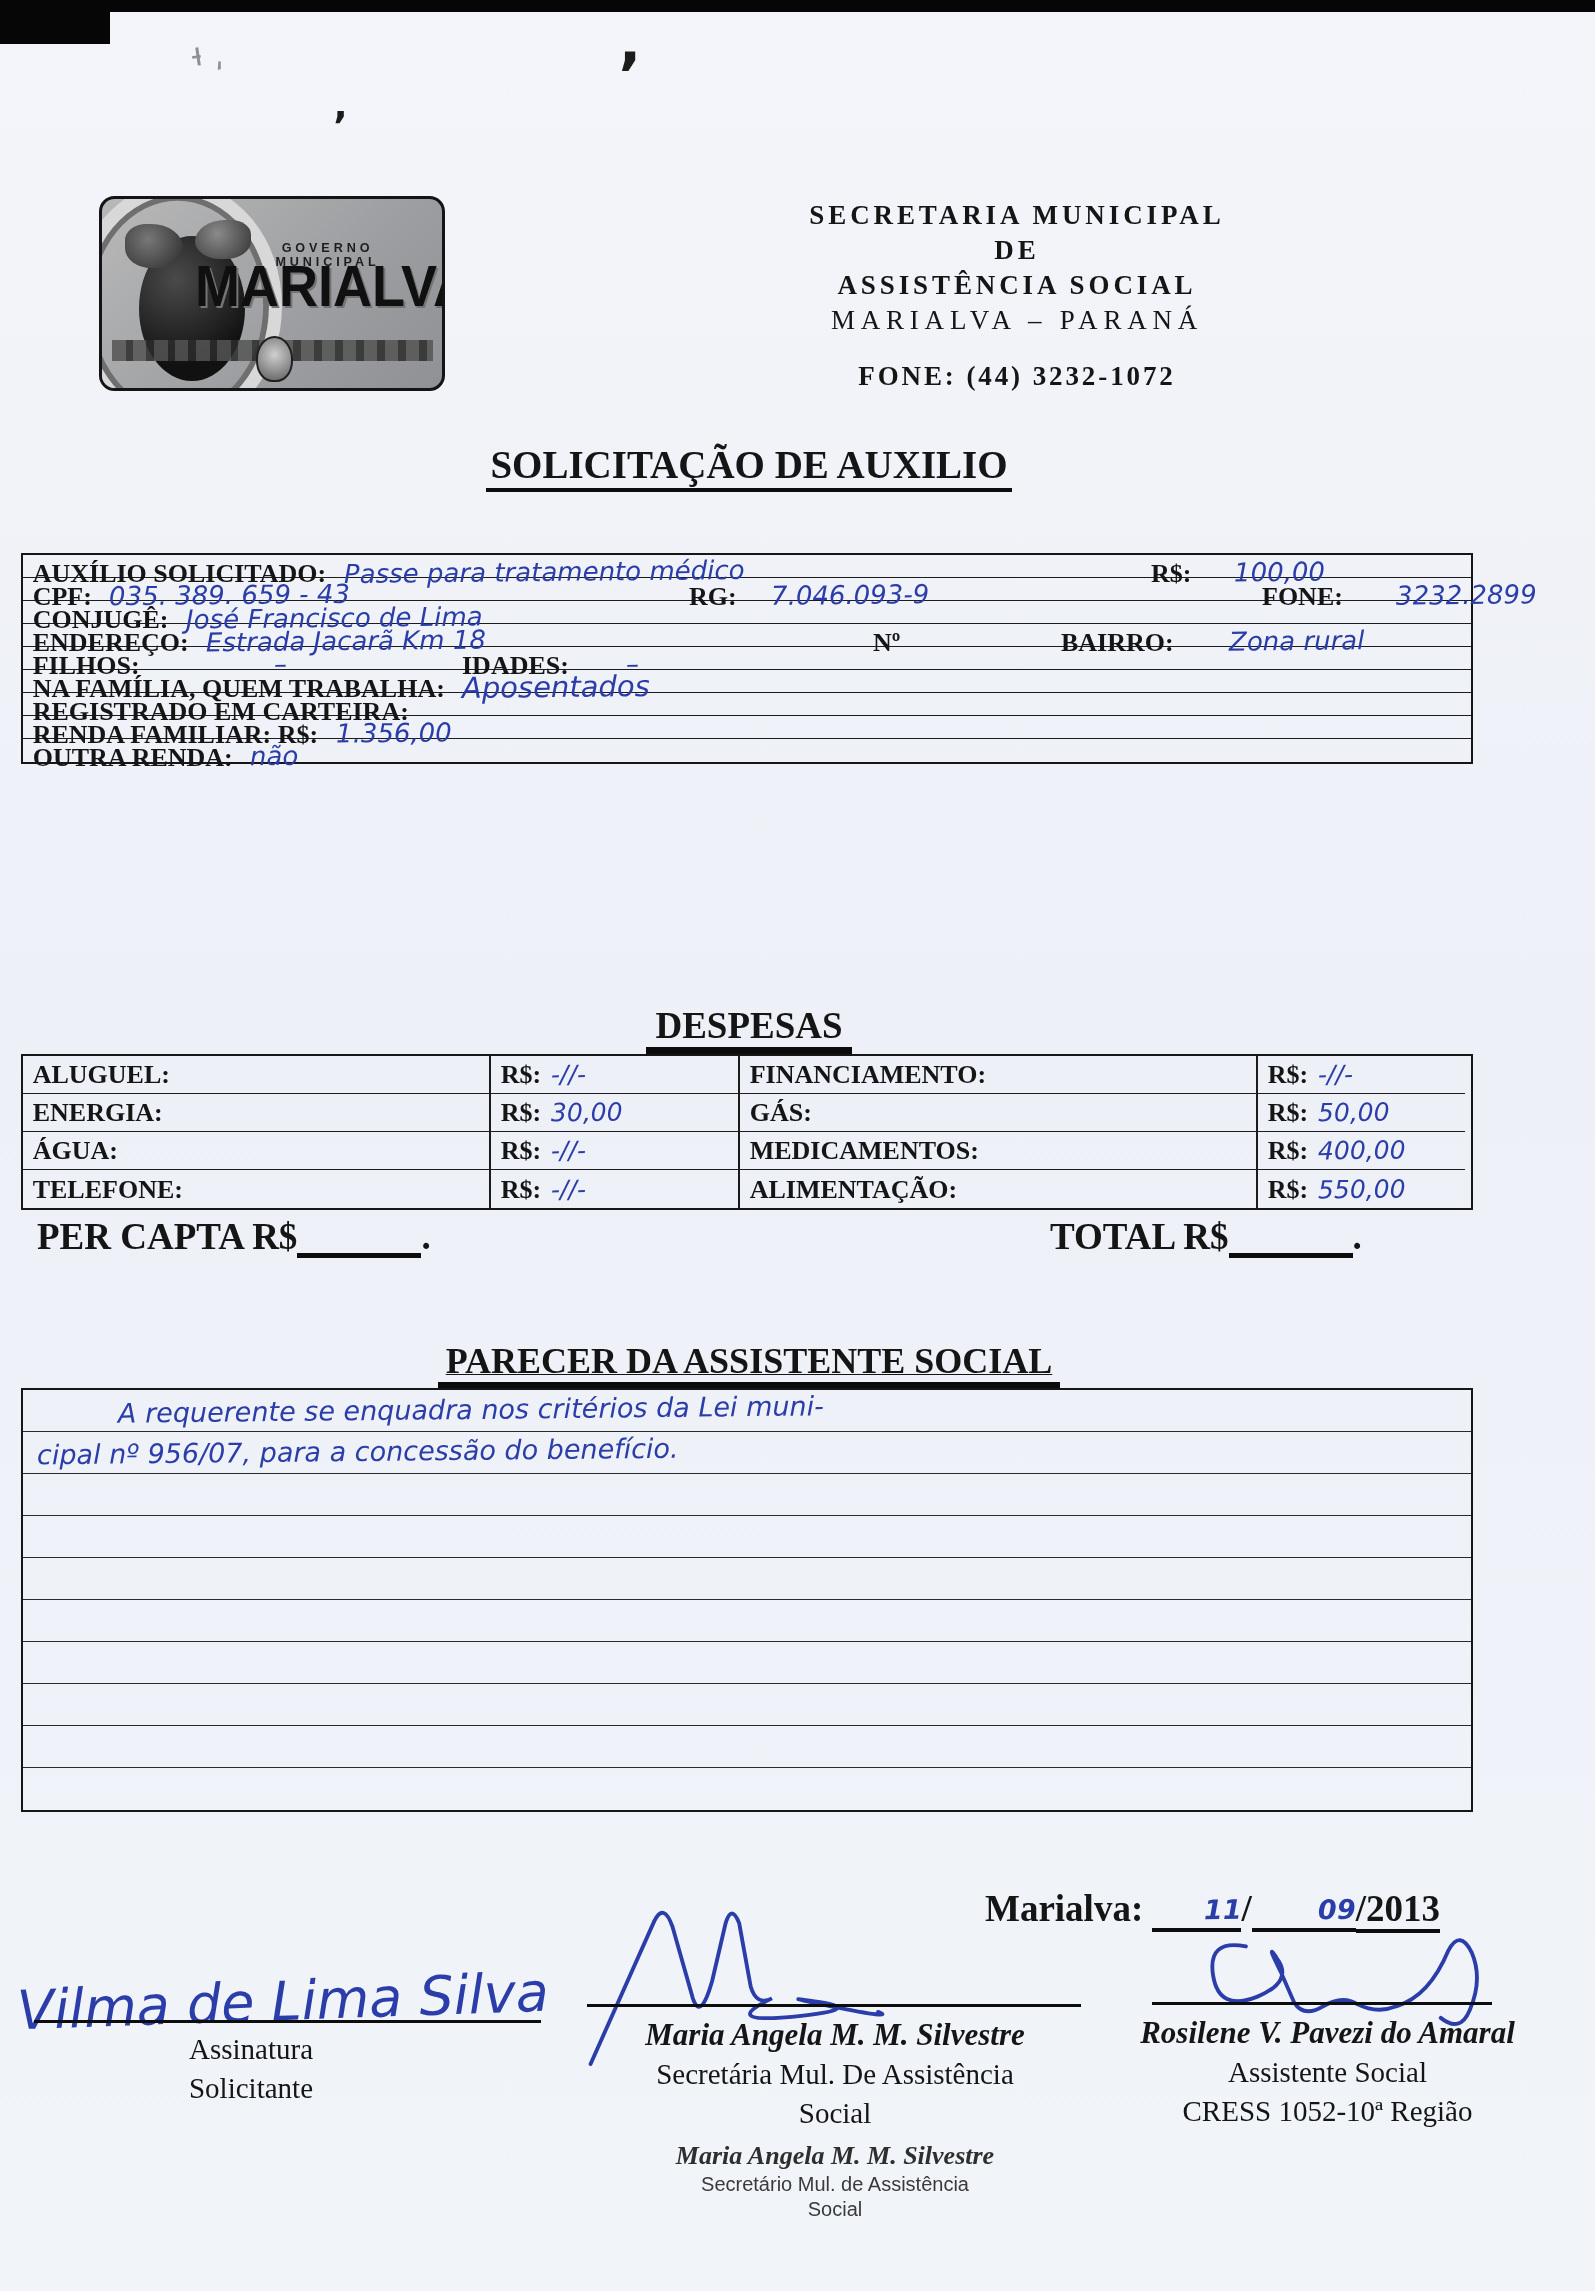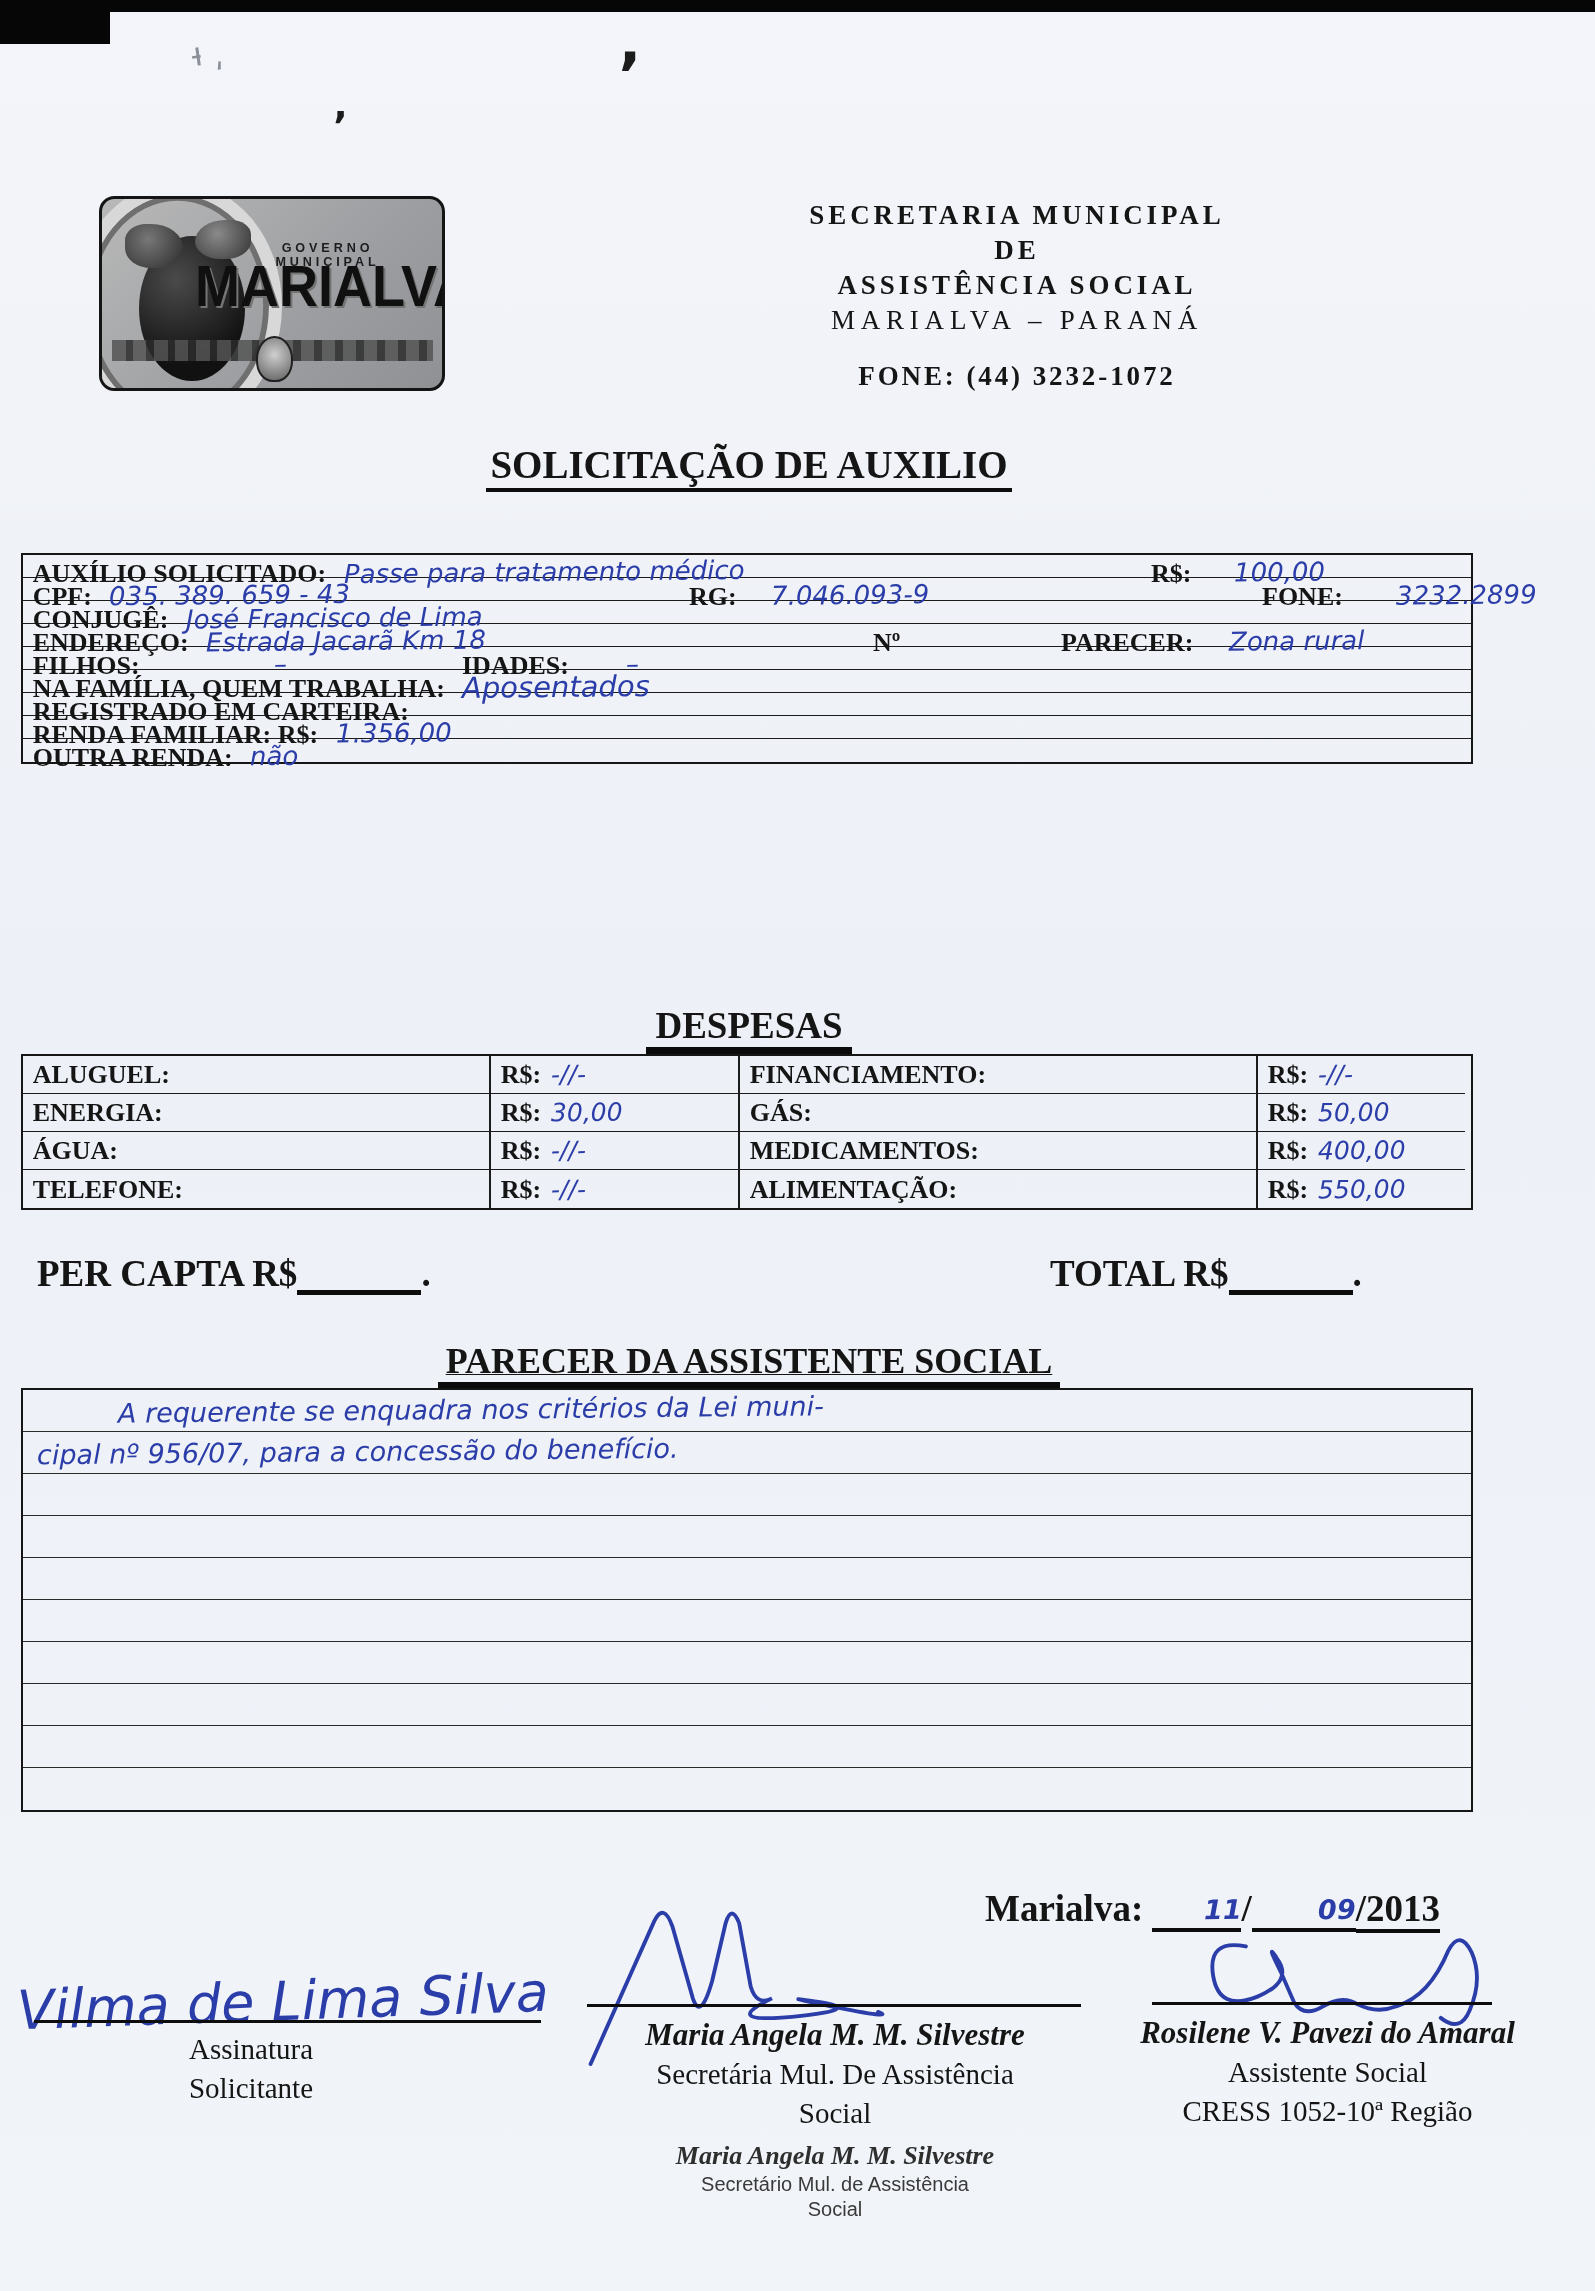--- a/index.html
+++ b/index.html
@@ -66,21 +66,21 @@
   .dtable{position:absolute;left:21px;top:1054px;width:1448px;border:2.9px solid #161616;
     display:grid;grid-template-columns:466px 249px 518px 209px;}
   .dcell{height:38px;border-bottom:1.9px solid #1c1c1c;box-sizing:border-box;padding-left:9.7px;
     display:flex;align-items:center;gap:9.7px;}
   .dcell.rs{border-left:2.9px solid #1c1c1c;}
   .dcell.mid{border-left:2.9px solid #1c1c1c;}
   .dcell.last-row{border-bottom:none;}
   .dcell .lbl{line-height:35px;}
   .dcell .hw{font-size:25px;}
   
-  .pcline{position:absolute;left:0;top:1215px;width:1595px;height:48px;margin-top:37px;}
+  .pcline{position:absolute;left:0;top:1215px;width:1595px;height:48px;}
   .pc{position:absolute;left:37px;font-size:37px;font-weight:bold;}
   .tot{position:absolute;left:1050px;font-size:37px;font-weight:bold;}
   .blankseg{display:inline-block;width:124px;border-bottom:5.8px solid #0d0d0d;height:33px;vertical-align:bottom;}
   
   .parecer-h{position:absolute;left:0;top:1340px;width:1498px;text-align:center;text-decoration:underline;}
   .parecer-h span{font-size:36px;font-weight:bold;border-bottom:6.8px solid #0b0b0b;padding:0 7.7px 1px;}
   .pbox{position:absolute;left:21px;top:1388px;width:1448px;border:2.9px solid #161616;}
   .prow{height:42px;border-bottom:1.9px solid #2a2a2a;box-sizing:border-box;}
   .prow:last-child{border-bottom:none;}
   .prow .hw{font-size:27px;line-height:39px;}
@@ -161,21 +161,21 @@
       <span class="hw abs" style="left:1359px">3232.2899</span>
     </div>
     <div class="mrow">
       <span class="lbl">CONJUGÊ:</span>
       <span class="hw">José Francisco de Lima</span>
     </div>
     <div class="mrow">
       <span class="lbl">ENDEREÇO:</span>
       <span class="hw">Estrada Jacarã  Km 18</span>
       <span class="lbl abs" style="left:850px">Nº</span>
-      <span class="lbl abs" style="left:1038px">PARECER:</span>
+      <span class="lbl abs" style="left:1038px">BAIRRO:</span>
       <span class="hw abs" style="left:1192px">Zona rural</span>
     </div>
     <div class="mrow">
       <span class="lbl">FILHOS:</span>
       <span class="hw abs" style="left:237px">–</span>
       <span class="lbl abs" style="left:439px">IDADES:</span>
       <span class="hw abs" style="left:589px">–</span>
     </div>
     <div class="mrow">
       <span class="lbl">NA FAMÍLIA, QUEM TRABALHA:</span>

